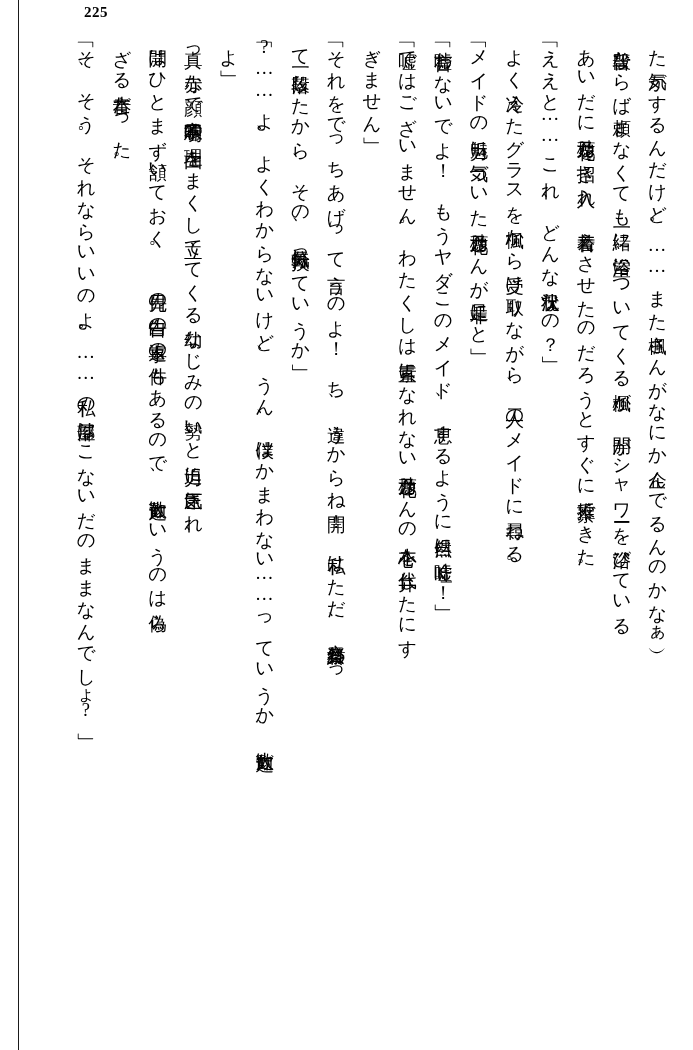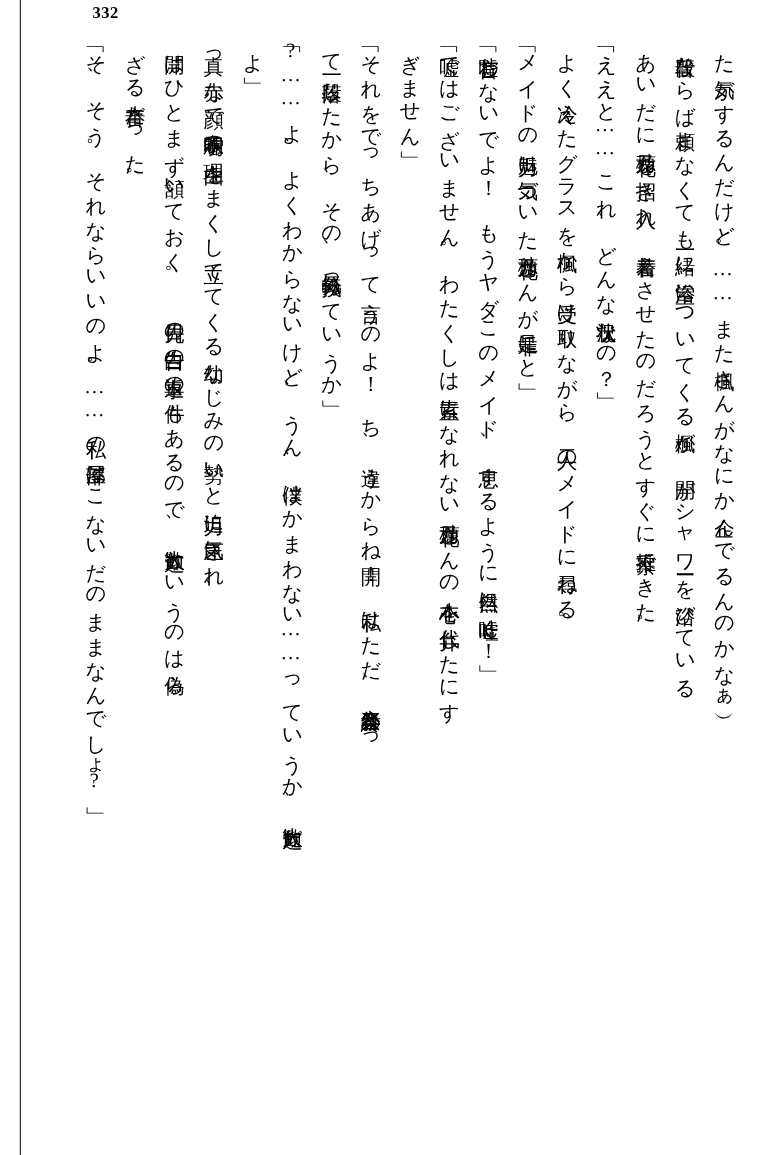--- a/index.html
+++ b/index.html
@@ -83,21 +83,21 @@
     text-indent: 0;
   }
 </style>
 </head>
 <body>
 
 <div id="page">
 
   <div id="frame-left"></div>
 
-  <div id="page-number">332</div>
+  <div id="page-number">225</div>
 
   <div id="header-rule"></div>
 
   <div id="body-text">
     <p class="para noindent">た気がするんだけど。……また楓さんがなにか企んでるんのかなぁ）</p>
     <p class="para noindent">普段ならば頼まなくても一緒に浴室についてくる楓が、開がシャワーを浴びている</p>
     <p class="para noindent">あいだに穂乃花を招き入れ、着替えさせたのだろうとすぐに推察できた。</p>
     <p class="para noindent">「ええと……これ、どんな状況なの？」</p>
     <p class="para noindent">よく冷えたグラスを楓から受け取りながら、二人のメイドに尋ねる。</p>
     <p class="para noindent">「メイドの魅力に気づいた穂乃花さんが是非にと」</p>

